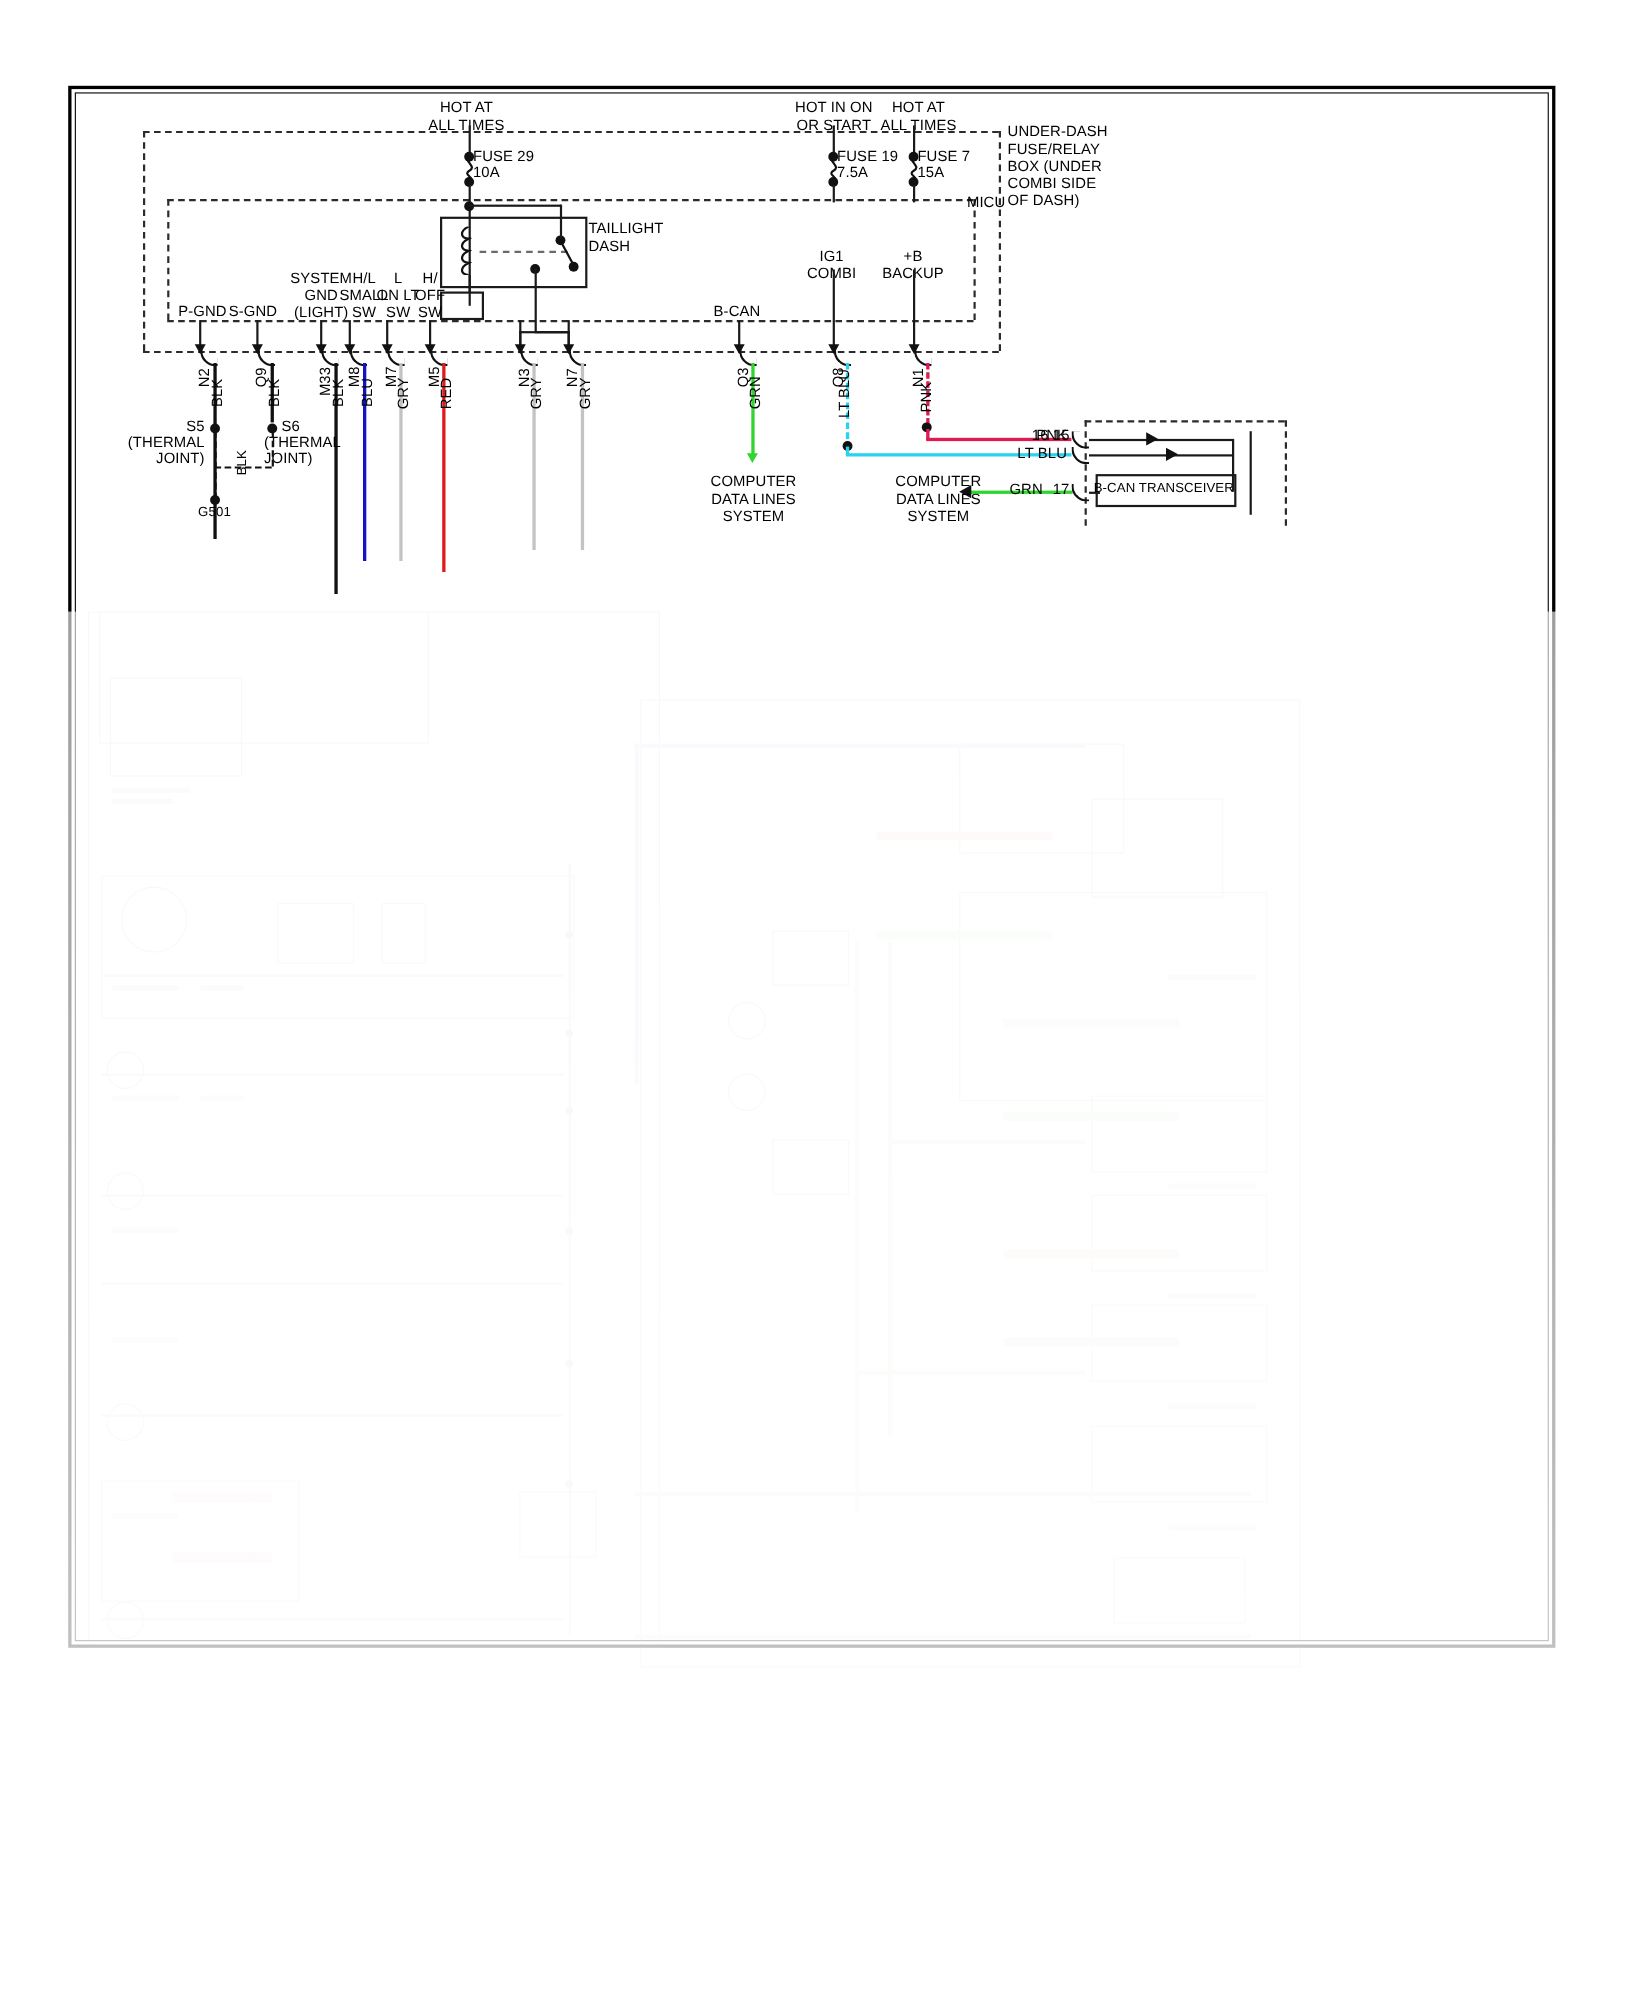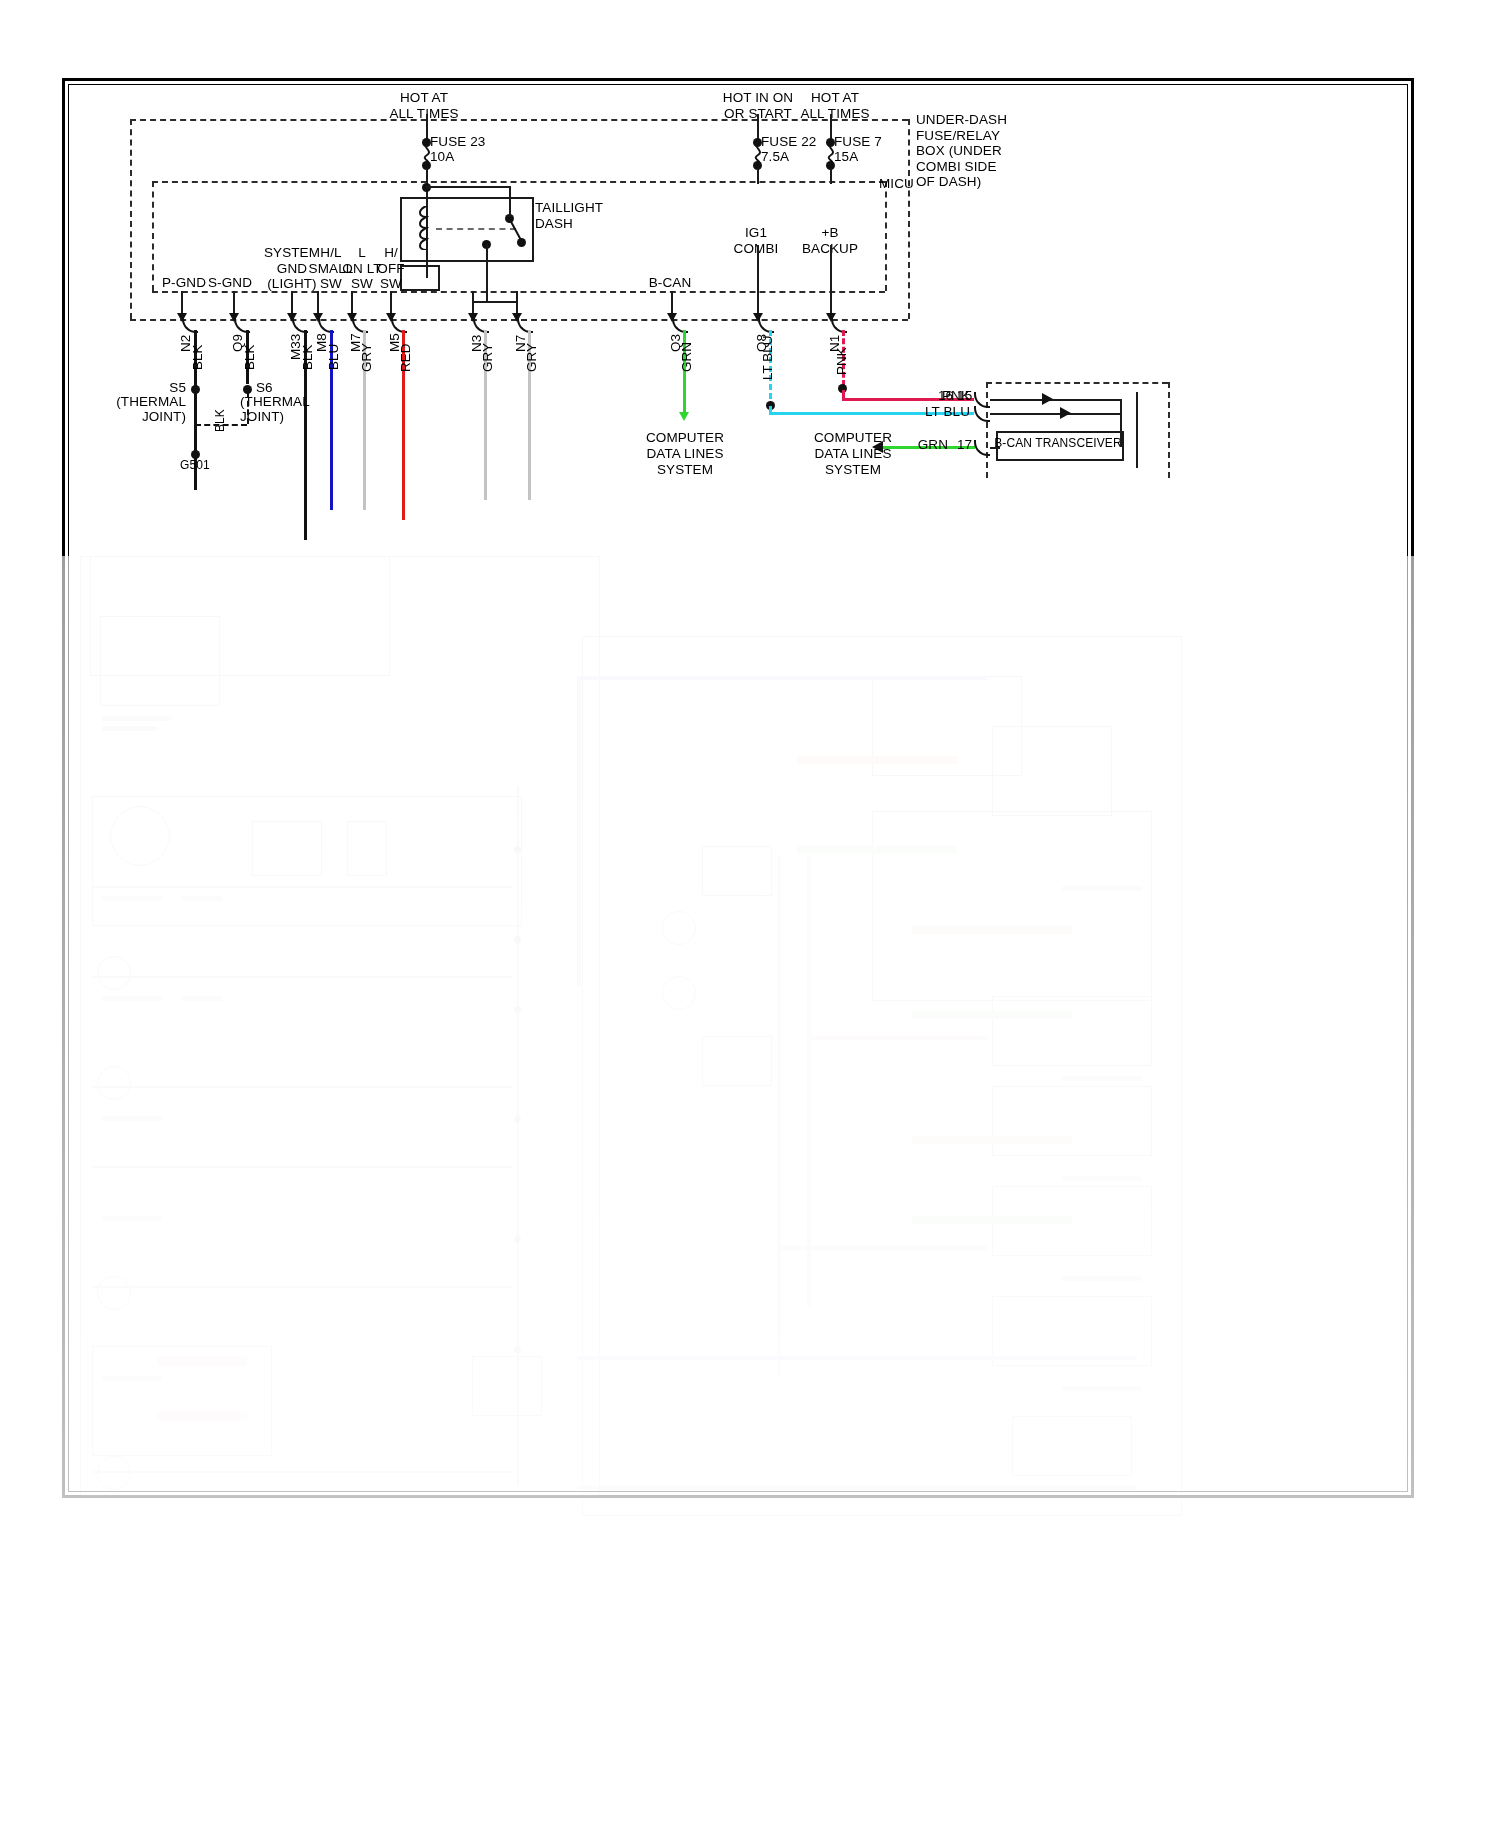--- a/index.html
+++ b/index.html
@@ -171,21 +171,21 @@
   <div class="dash-v" style="left:885px;top:181px;height:110px;"></div>
 
   <div class="lbl c" style="left:369px;top:90px;width:110px;white-space:pre-line;">HOT AT
 ALL TIMES</div>
   <div class="vline" style="left:426px;top:114px;height:28px;"></div>
   <div class="dot" style="left:422px;top:138px;"></div>
   <svg class="fuse" style="left:418px;top:142px;" width="18" height="22" viewBox="0 0 18 22">
     <path d="M9 0 C 2 4, 16 9, 9 13 C 2 17, 14 19, 9 22" fill="none" stroke="#111" stroke-width="2"></path>
   </svg>
   <div class="dot" style="left:422px;top:161px;"></div>
-  <div class="lbl" style="left:430px;top:134px;">FUSE 23</div>
+  <div class="lbl" style="left:430px;top:134px;">FUSE 29</div>
   <div class="lbl" style="left:430px;top:149px;">10A</div>
   <div class="vline" style="left:426px;top:168px;height:110px;"></div>
   <div class="dot" style="left:422px;top:183px;"></div>
 
   <div class="box" style="left:400px;top:197px;width:130px;height:61px;"></div>
   <div class="lbl" style="left:535px;top:200px;white-space:pre-line;">TAILLIGHT
 DASH</div>
 
   <svg class="coil" style="left:418px;top:206px;" width="16" height="44" viewBox="0 0 16 44">
     <path d="M8 0 C 0 4, 0 10, 8 11 C 0 15, 0 21, 8 22 C 0 26, 0 32, 8 33 C 0 37, 0 43, 8 44" fill="none" stroke="#111" stroke-width="2"></path>
@@ -214,21 +214,21 @@
   <div class="hline" style="left:472px;top:301px;width:46px;"></div>
 
   <div class="lbl c" style="left:703px;top:90px;width:110px;white-space:pre-line;">HOT IN ON
 OR START</div>
   <div class="vline" style="left:757px;top:114px;height:28px;"></div>
   <div class="dot" style="left:753px;top:138px;"></div>
   <svg class="fuse" style="left:749px;top:142px;" width="18" height="22" viewBox="0 0 18 22">
     <path d="M9 0 C 2 4, 16 9, 9 13 C 2 17, 14 19, 9 22" fill="none" stroke="#111" stroke-width="2"></path>
   </svg>
   <div class="dot" style="left:753px;top:161px;"></div>
-  <div class="lbl" style="left:761px;top:134px;">FUSE 22</div>
+  <div class="lbl" style="left:761px;top:134px;">FUSE 19</div>
   <div class="lbl" style="left:761px;top:149px;">7.5A</div>
   <div class="vline" style="left:757px;top:168px;height:16px;"></div>
 
   <div class="lbl c" style="left:780px;top:90px;width:110px;white-space:pre-line;">HOT AT
 ALL TIMES</div>
   <div class="vline" style="left:830px;top:114px;height:28px;"></div>
   <div class="dot" style="left:826px;top:138px;"></div>
   <svg class="fuse" style="left:822px;top:142px;" width="18" height="22" viewBox="0 0 18 22">
     <path d="M9 0 C 2 4, 16 9, 9 13 C 2 17, 14 19, 9 22" fill="none" stroke="#111" stroke-width="2"></path>
   </svg>

